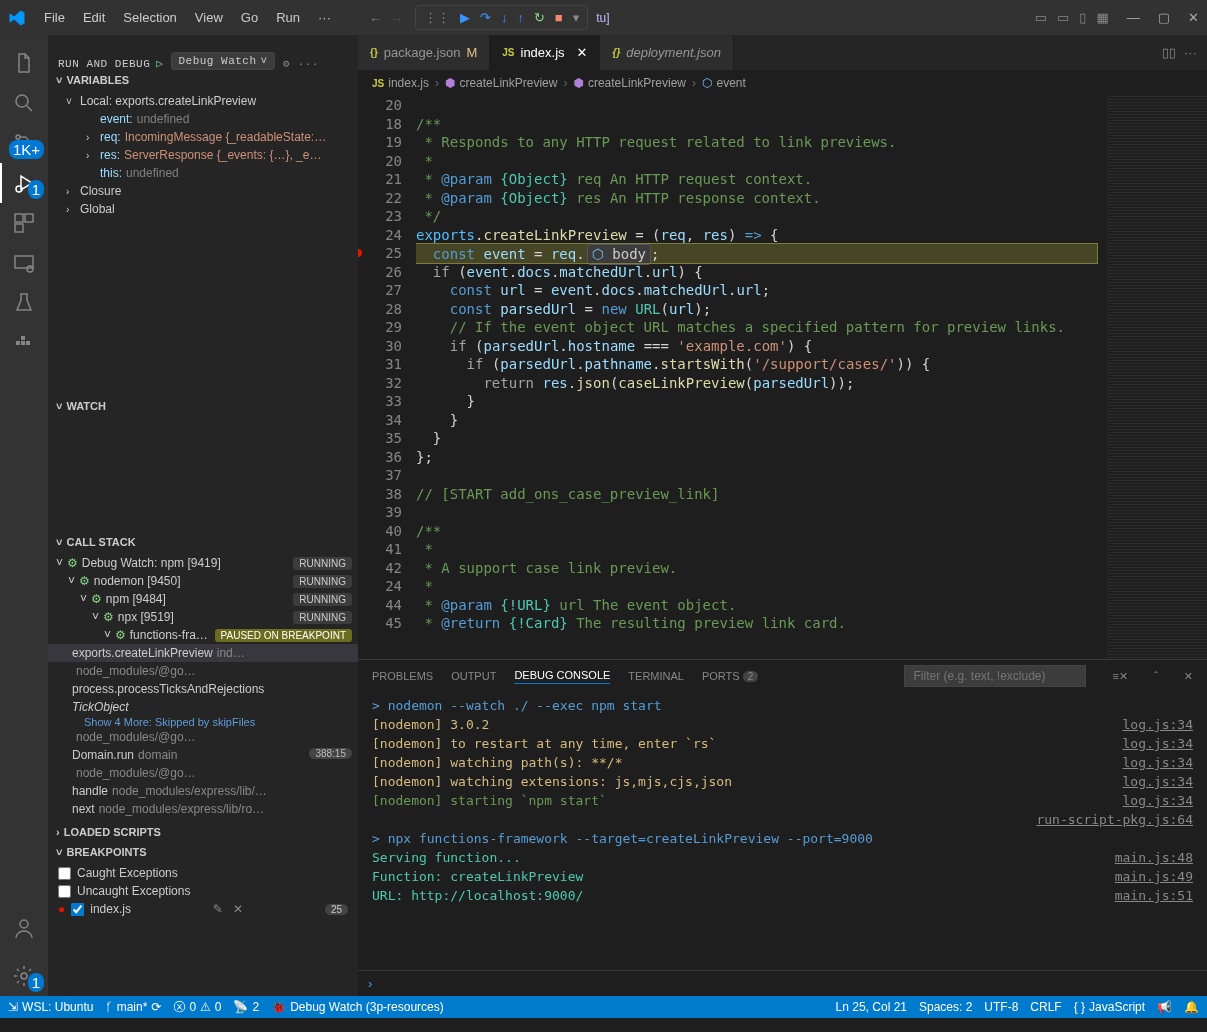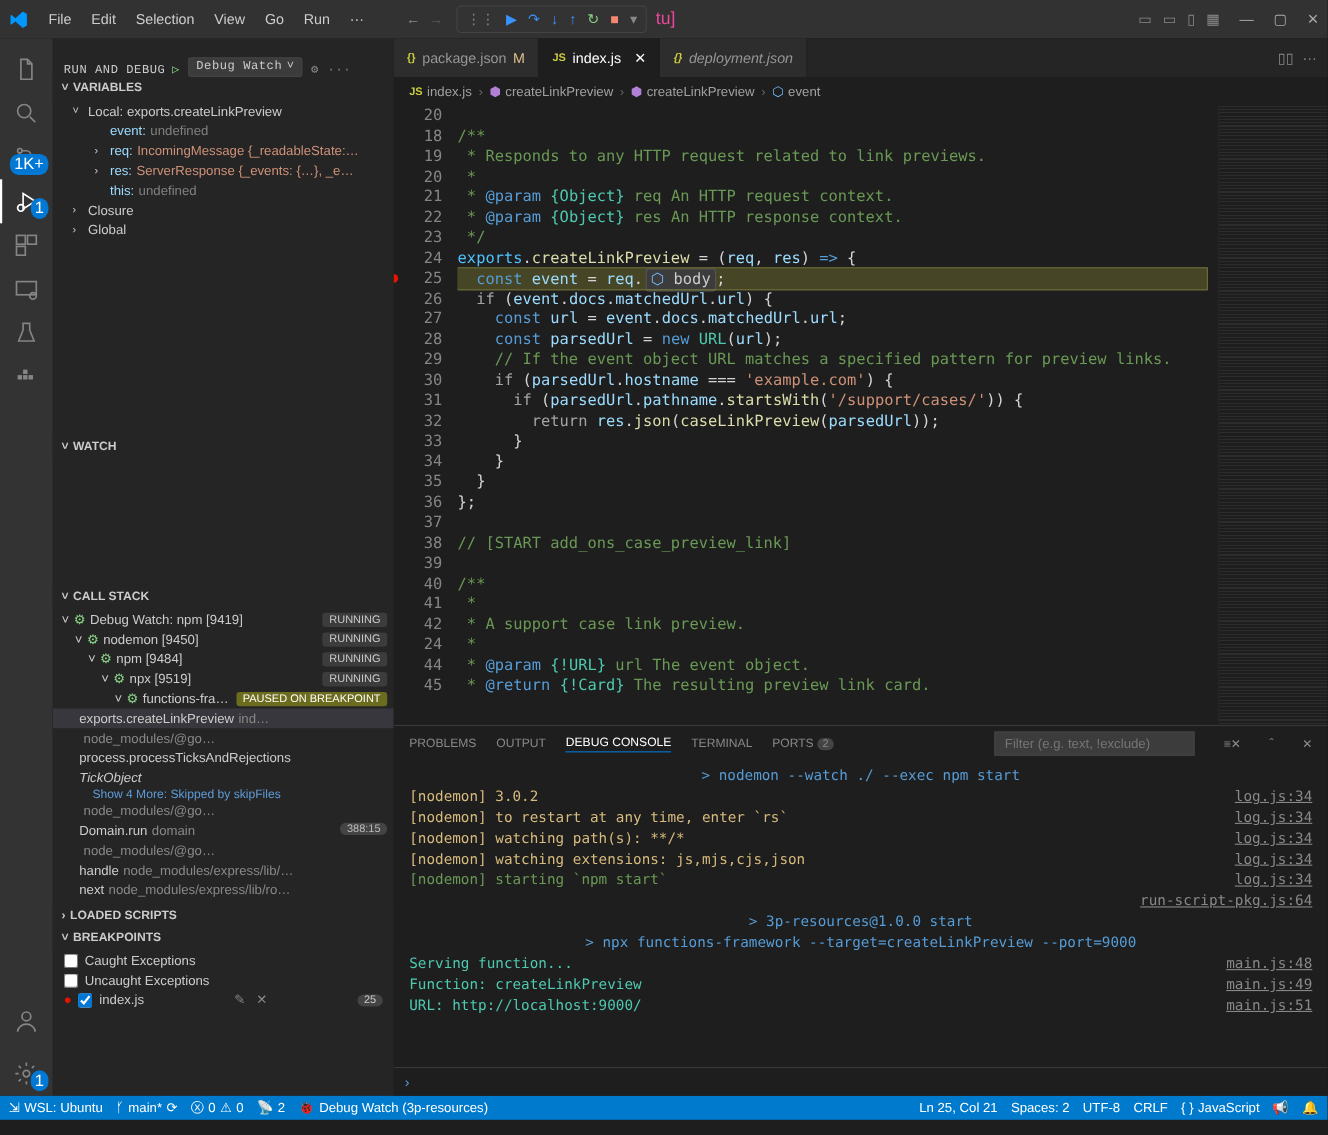--- a/index.html
+++ b/index.html
@@ -25,21 +25,21 @@
 .titlebar .spacer { flex: 1; }
 .titlebar .nav-arrows { display: flex; gap: 8px; margin-right: 12px; color: #888; }
 .titlebar .debug-toolbar {
   display: flex;
   gap: 10px;
   background: #333;
   padding: 4px 8px;
   border-radius: 4px;
   border: 1px solid #444;
 }
-.titlebar .window-title { margin-left: 8px; color: #ec4899; font-size: 16px; }
+.titlebar .window-title { margin-left: 8px; color: #c4b5fd; font-size: 12px; }
 .titlebar .layout-icons { display: flex; gap: 10px; margin-left: auto; color: #888; }
 .titlebar .win-controls { display: flex; gap: 18px; margin-left: 18px; color: #aaa; }
 
 .main-body { display: flex; height: 961px; }
 .activitybar {
   width: 48px;
   background: #333333;
   display: flex;
   flex-direction: column;
   align-items: center;
@@ -264,21 +264,21 @@
 }
 .panel-tabs .picon { color: #888; cursor: pointer; margin-left: 8px; }
 .console {
   flex: 1;
   padding: 4px 14px;
   overflow: hidden;
   font-family: "Consolas", monospace;
   font-size: 13px;
   line-height: 19px;
 }
-.console .cline { display:flex;justify-content:center; }
+.console .cline { display:flex; }
 .console .cline .right { margin-left:auto; color:#888; text-decoration: underline; }
 .c-blue { color: #569cd6; }
 .c-yellow { color: #d7ba7d; }
 .c-green { color: #6a9955; }
 .c-cyan { color: #4ec9b0; }
 .console-input {
   height: 26px;
   border-top: 1px solid #393939;
   display: flex; align-items: center;
   padding: 0 10px;
@@ -670,23 +670,20 @@
           </div>
           <div class="cline">
             <span class="c-green">[nodemon] starting `npm start`</span>
             <span class="right">log.js:34</span>
           </div>
           <div class="cline">
             <span class=""></span>
             <span class="right">run-script-pkg.js:64</span>
           </div>
           <div class="cline">
-            <span class="c-blue">&gt; 3p-resources@1.0.0 start</span>
-          </div>
-          <div class="cline">
             <span class="c-blue">&gt; npx functions-framework --target=createLinkPreview --port=9000</span>
           </div>
           <div class="cline">
             <span class=""></span>
           </div>
           <div class="cline">
             <span class="c-cyan">Serving function...</span>
             <span class="right">main.js:48</span>
           </div>
           <div class="cline">

